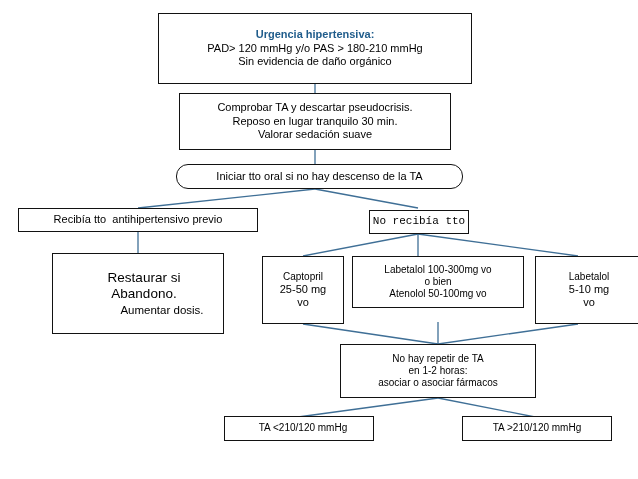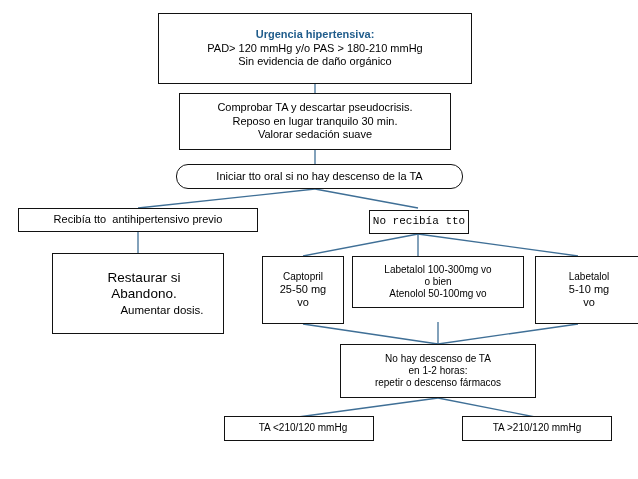--- a/index.html
+++ b/index.html
@@ -141,23 +141,23 @@
     <span class="ln t-md">Atenolol 50-100mg vo</span>
   </div>
 
   <div class="node" style="left:535px; top:256px; width:108px; height:68px;">
     <span class="ln t-md">Labetalol</span>
     <span class="ln t-norm">5-10 mg</span>
     <span class="ln t-norm">vo</span>
   </div>
 
   <div class="node" style="left:340px; top:344px; width:196px; height:54px;">
-    <span class="ln t-md">No hay descenso de TA</span>
+    <span class="ln t-md">No hay repetir de TA</span>
     <span class="ln t-md">en 1-2 horas:</span>
-    <span class="ln t-md">repetir o descenso fármacos</span>
+    <span class="ln t-md">asociar o asociar fármacos</span>
   </div>
 
   <div class="node" style="left:224px; top:416px; width:150px; height:25px;padding-left:8px;">
     <span class="ln t-md">TA &lt;210/120 mmHg</span>
   </div>
 
   <div class="node" style="left:462px; top:416px; width:150px; height:25px;">
     <span class="ln t-md">TA &gt;210/120 mmHg</span>
   </div>
 

